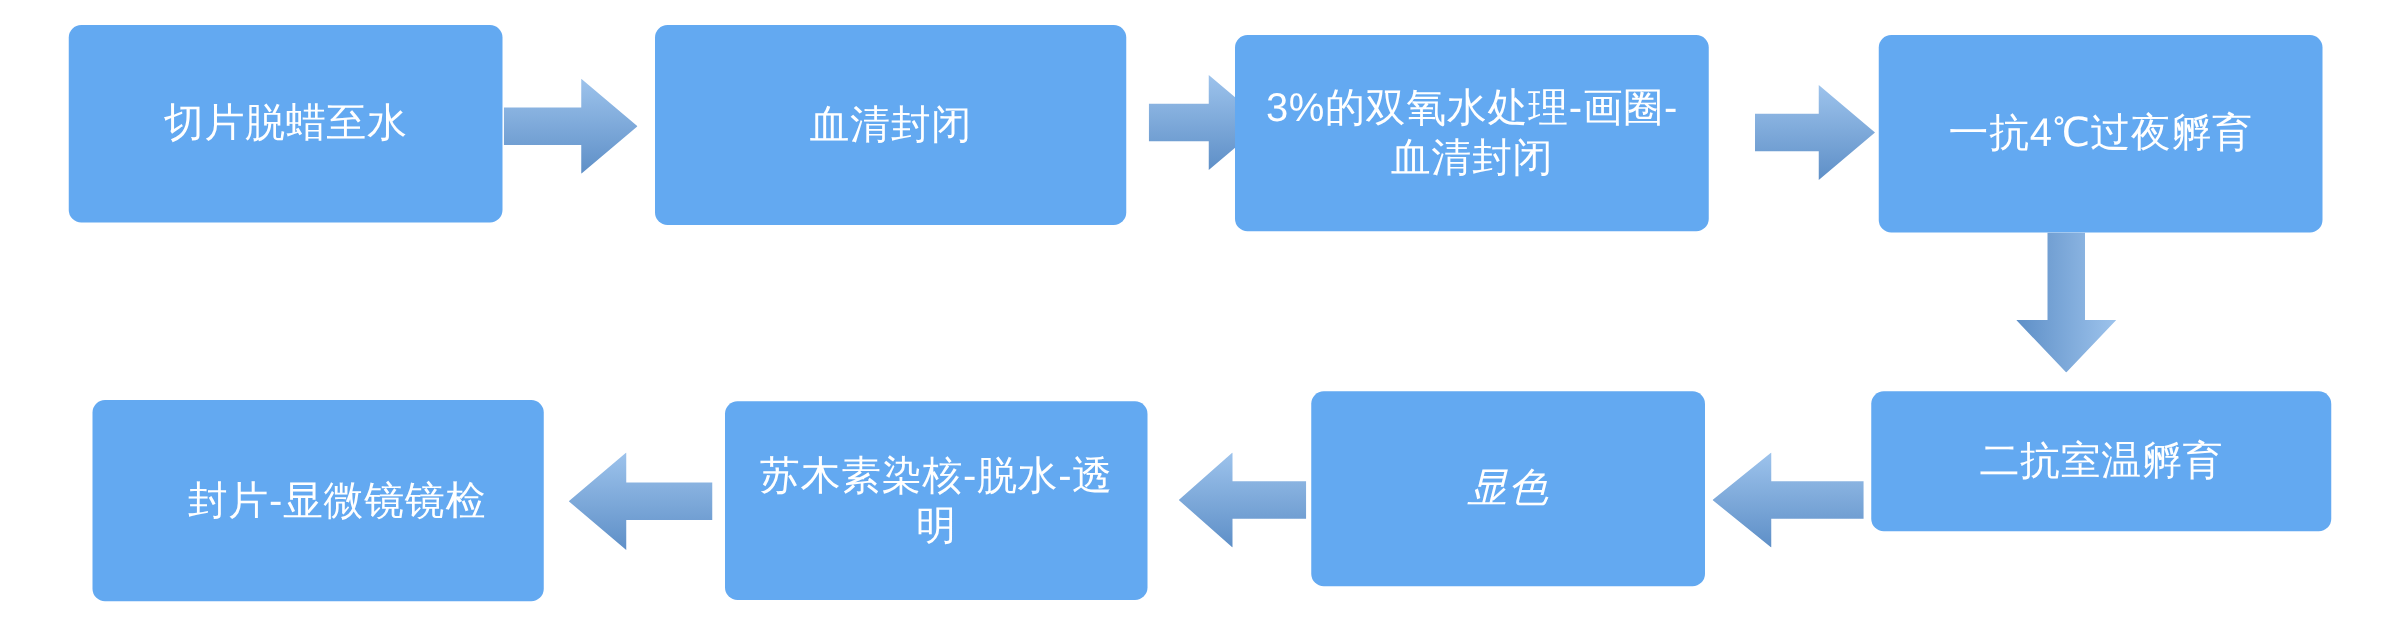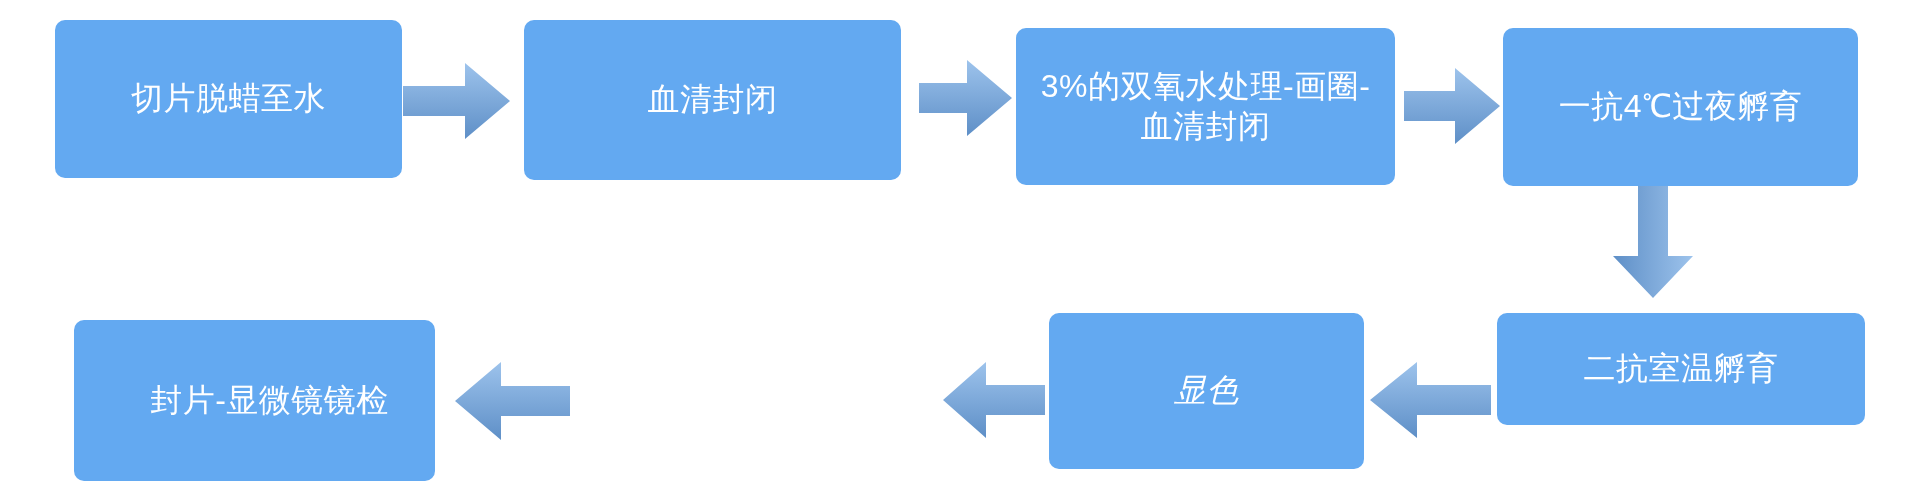--- a/index.html
+++ b/index.html
@@ -77,21 +77,21 @@
   <div class="flow-box" style="left:524px; top:20px; width:377px; height:160px;">
     <span class="label">血清封闭</span>
   </div>
 
   <div class="arrow" style="left:919px; top:60px; width:93px; height:76px;">
     <svg viewBox="0 0 93 76" preserveAspectRatio="none">
       <polygon points="0,23 48,23 48,0 93,38 48,76 48,53 0,53" fill="url(#gradH)"></polygon>
     </svg>
   </div>
 
-  <div class="flow-box" style="left:1016px; top:28px; width:379px; height:157px;">
+  <div class="flow-box" style="left:988px; top:28px; width:379px; height:157px;">
     <span class="label">3%的双氧水处理-画圈-
 血清封闭</span>
   </div>
 
   <div class="arrow" style="left:1404px; top:68px; width:96px; height:76px;">
     <svg viewBox="0 0 96 76" preserveAspectRatio="none">
       <polygon points="0,23 51,23 51,0 96,38 51,76 51,53 0,53" fill="url(#gradH)"></polygon>
     </svg>
   </div>
 
@@ -118,20 +118,24 @@
   <div class="flow-box" style="left:1049px; top:313px; width:315px; height:156px;font-style:italic;">
     <span class="label">显色</span>
   </div>
 
   <div class="arrow" style="left:943px; top:362px; width:102px; height:76px;">
     <svg viewBox="0 0 102 76" preserveAspectRatio="none">
       <polygon points="102,23 43,23 43,0 0,38 43,76 43,53 102,53" fill="url(#gradH)"></polygon>
     </svg>
   </div>
 
+  <div class="flow-box" style="left:580px; top:321px; width:338px; height:159px;">
+    <span class="label">苏木素染核-脱水-透
+明</span>
+  </div>
 
   <div class="arrow" style="left:455px; top:362px; width:115px; height:78px;">
     <svg viewBox="0 0 115 78" preserveAspectRatio="none">
       <polygon points="115,24 46,24 46,0 0,39 46,78 46,54 115,54" fill="url(#gradH)"></polygon>
     </svg>
   </div>
 
   <div class="flow-box" style="left:74px; top:320px; width:361px; height:161px;padding-left:38px;">
     <span class="label">封片-显微镜镜检</span>
   </div>

